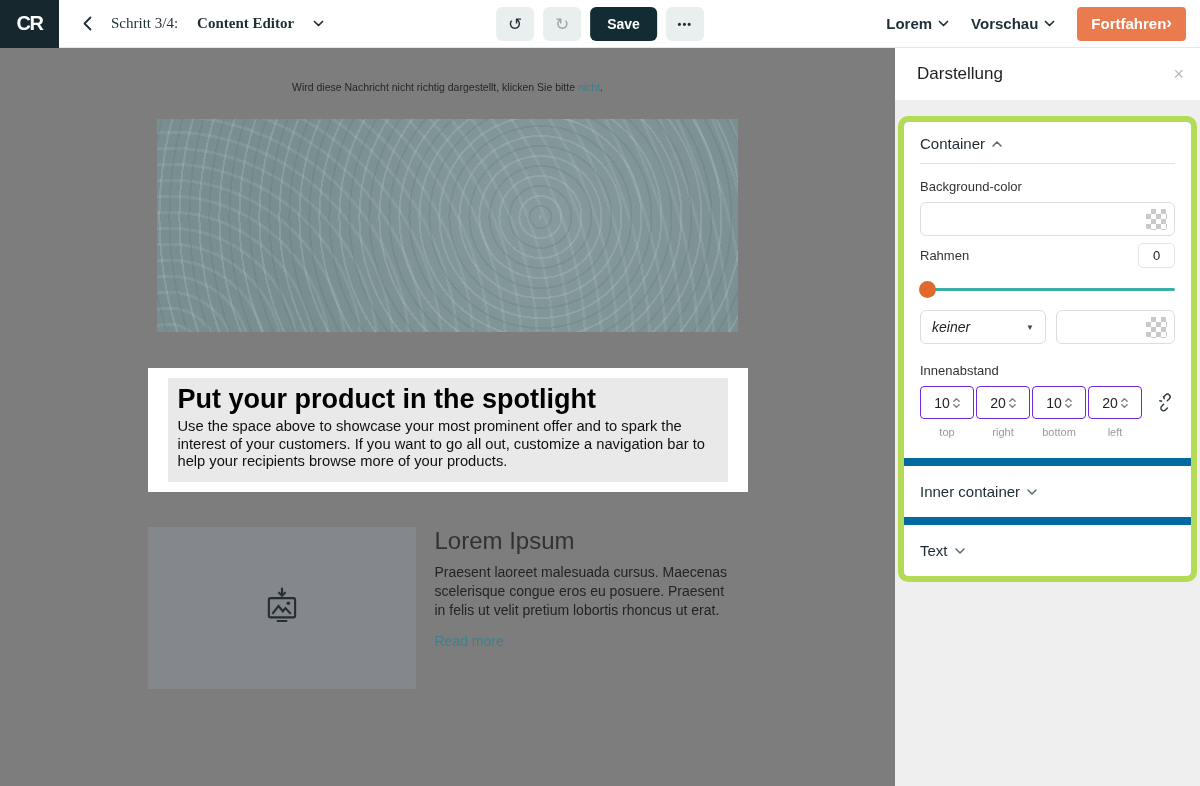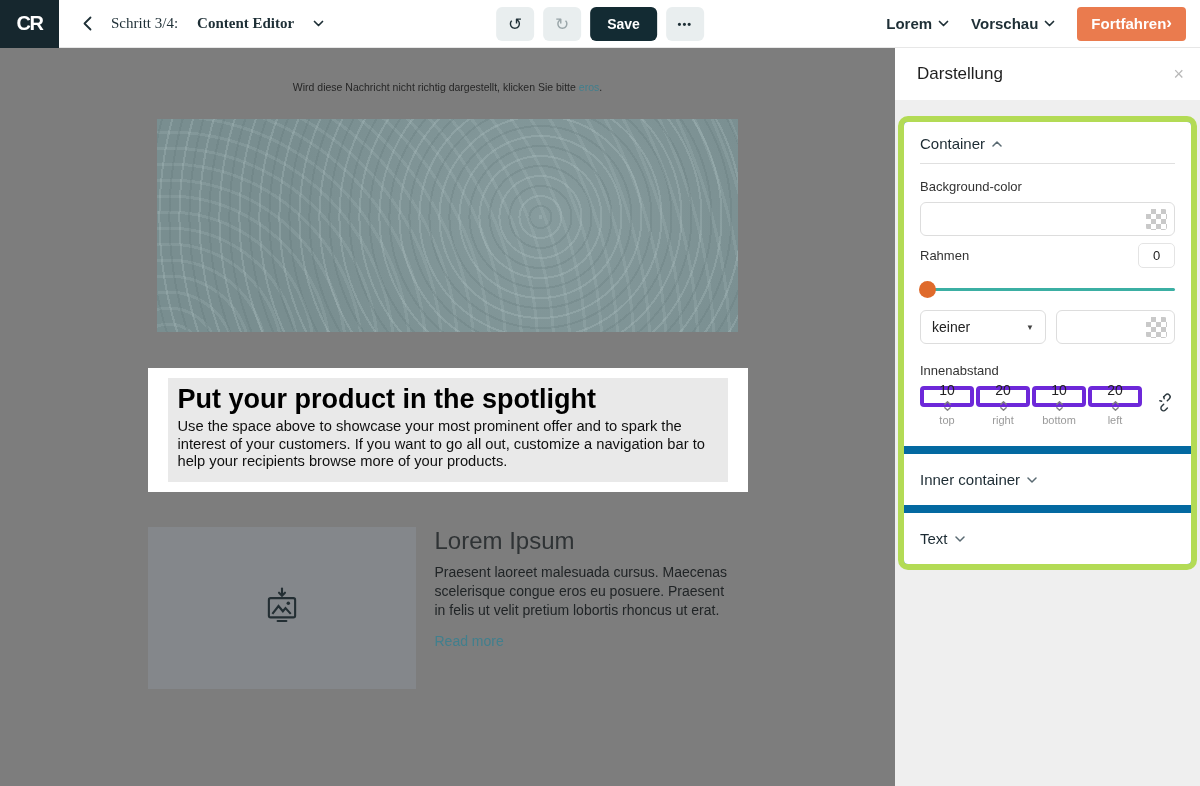--- a/index.html
+++ b/index.html
@@ -76,26 +76,26 @@
              background-size:10px 10px; background-position:0 0,5px 5px; }
   .rahmen-row { display:flex; align-items:center; justify-content:space-between; margin-top:7px; }
   .rahmen-row .fld-label { margin:0; }
   .mini-input { width:37px; height:25px; border:1px solid #e4e4e4; border-radius:5px; font-size:13px; text-align:center; color:#222;
                 font-family:"Liberation Sans",sans-serif; outline:none; background:#fff; }
   .slider { position:relative; height:16px; margin:13px 0 4px; cursor:pointer; }
   .slider .track { position:absolute; left:0; right:0; top:7px; height:3px; background:#3BAFA3; border-radius:2px; }
   .slider .thumb { position:absolute; left:-1px; top:0; width:17px; height:17px; border-radius:50%; background:#DF6A2B; }
   .style-row { display:flex; gap:10px; margin-top:13px; }
   .select-box { width:126px; height:34px; border:1px solid #ddd; border-radius:6px; background:#fff; display:flex; align-items:center;
-                justify-content:space-between; padding:0 11px; font-size:14px; color:#222; cursor:pointer; }
+                justify-content:space-between; padding:0 11px; font-size:14px; color:#222; cursor:pointer;font-style:italic; }
   .select-box .caret { font-size:8px; color:#444; }
   .style-row .color-input { flex:1 1 auto; }
   .padding-row { display:flex; align-items:flex-start; gap:2px; margin-top:8px; }
   .stepper { width:54px; }
-  .stepper-box { height:21px; border:4px solid #6d28d9; border-radius:4px; background:#fff; display:flex; align-items:center; justify-content:center; gap:3px;flex-direction:column; }
+  .stepper-box { height:33px; border:1px solid #6d28d9; border-radius:4px; background:#fff; display:flex; align-items:center; justify-content:center; gap:3px; }
   .stepper-box .val { font-size:14px; color:#222; }
   .caret-col { display:flex; flex-direction:column; gap:2px; color:#808080; cursor:pointer; }
   .stepper .sub { text-align:center; font-size:11px; color:#9a9a9a; margin-top:7px; }
   .unlink { margin-left:12px; margin-top:7px; cursor:pointer; }
   .sb-rest { flex:1 1 auto; }
 </style>
 </head>
 <body>
 
 <div class="topbar">
@@ -153,21 +153,21 @@
       <span>Fortfahren</span>
       <span class="arrow">›</span>
     </div>
   </div>
 </div>
 
 <div class="main">
 
   <div class="canvas">
     <div class="email-col">
-      <div class="notice"><span>Wird diese Nachricht nicht richtig dargestellt, klicken Sie bitte </span><a>eros</a><span>.</span></div>
+      <div class="notice"><span>Wird diese Nachricht nicht richtig dargestellt, klicken Sie bitte </span><a>nicht</a><span>.</span></div>
 
 
       <div class="hero"></div>
 
       <div class="spotlight">
         <div class="spotlight-inner">
           <h1>Put your product in the spotlight</h1>
           <p>Use the space above to showcase your most prominent offer and to spark the interest of your customers. If you want to go all out, customize a navigation bar to help your recipients browse more of your products.</p>
         </div>
       </div>

